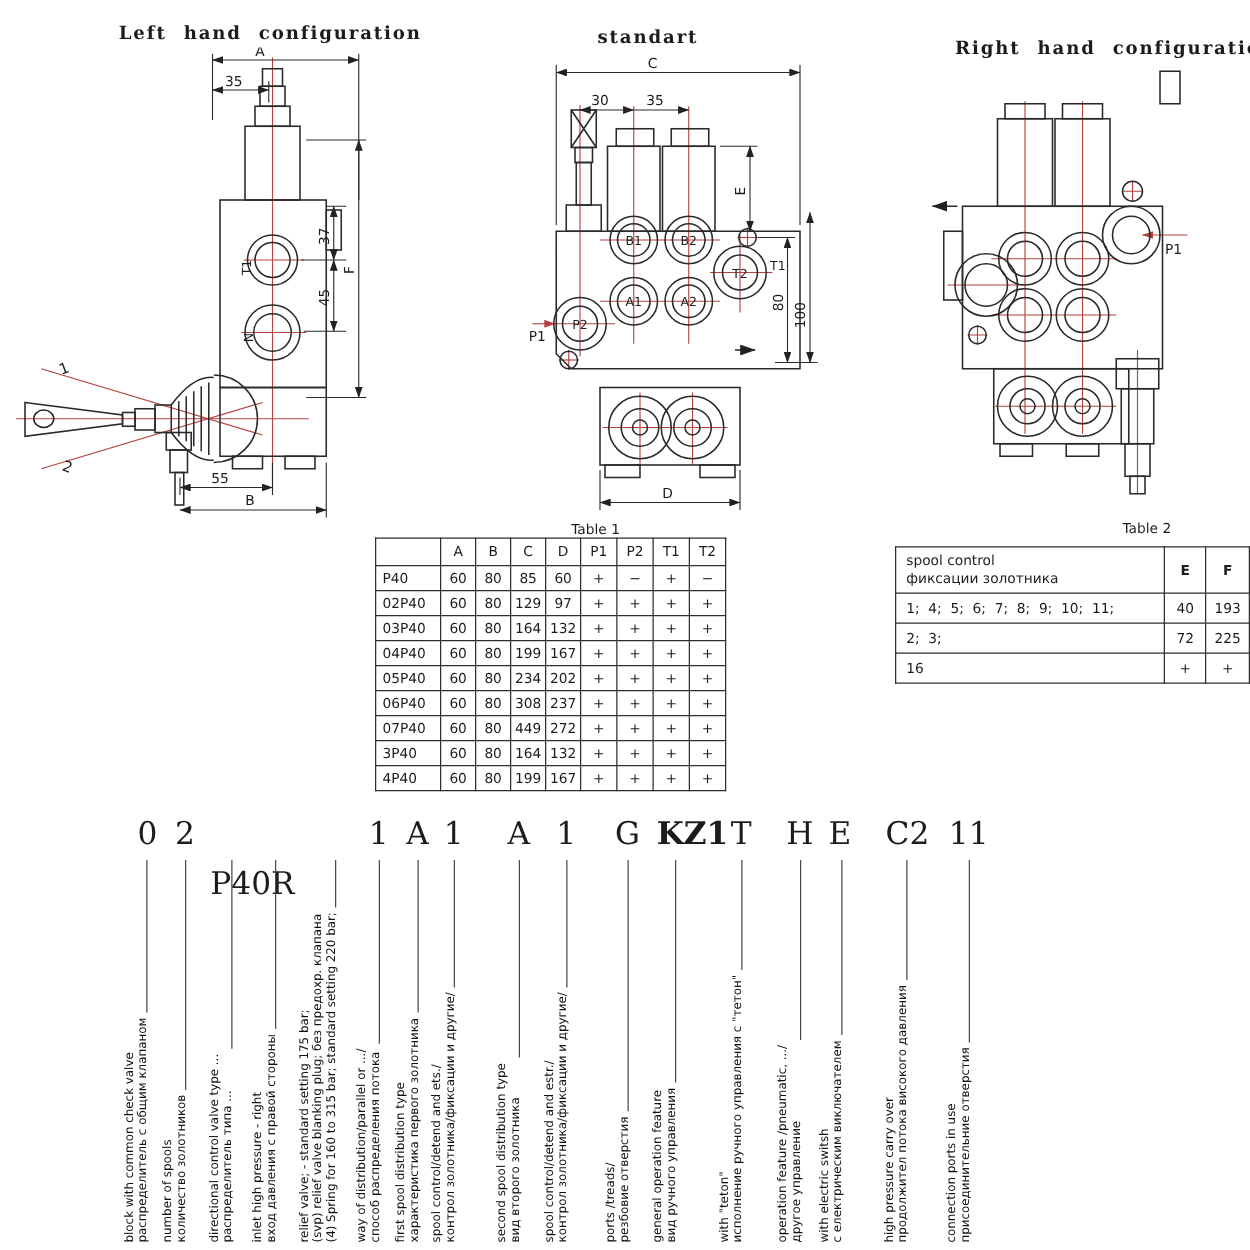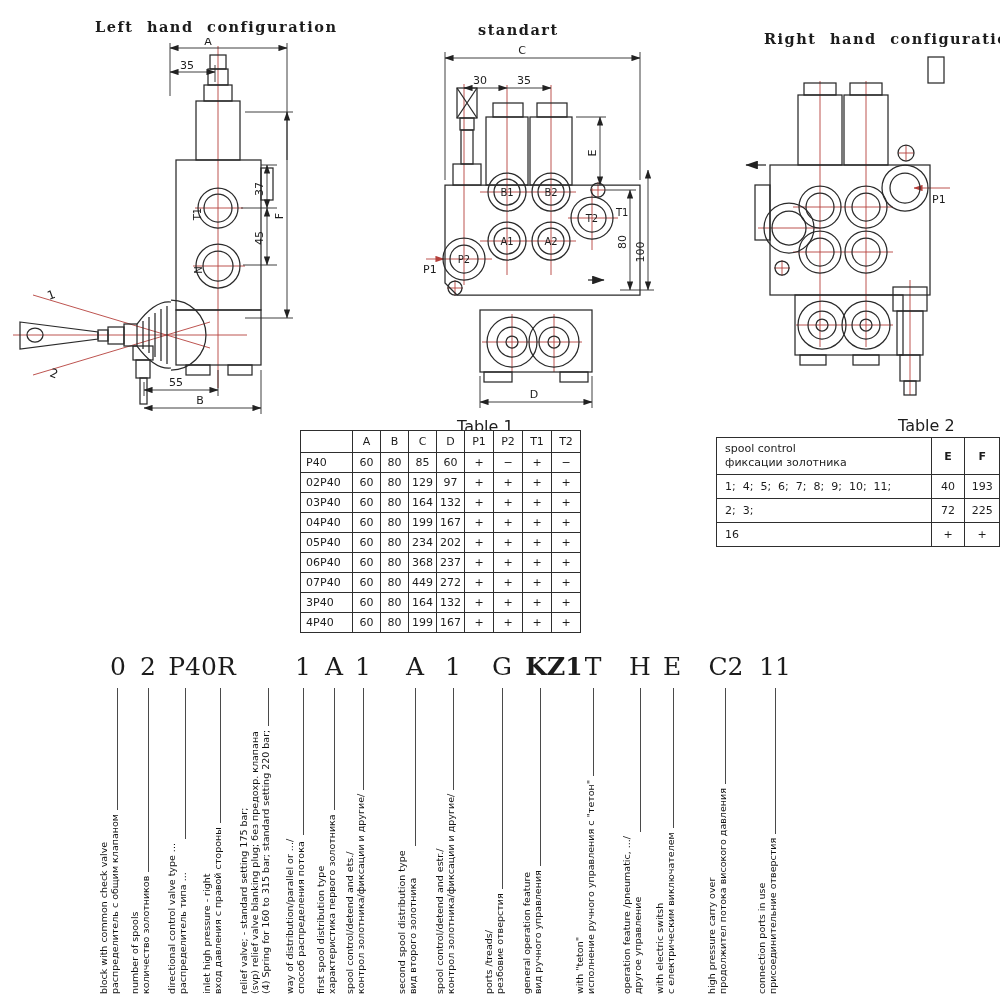--- a/index.html
+++ b/index.html
@@ -2,21 +2,21 @@
 <html><head>
 <meta charset="utf-8">
 <style>
   html,body{margin:0;padding:0;background:#fff;}
   .page{position:relative;width:1000px;height:1000px;background:#ffffff;overflow:hidden;
         font-family:"DejaVu Sans",sans-serif;color:#1c1c1c;}
   .dtitle{position:absolute;font-family:"DejaVu Serif",serif;font-weight:bold;
           font-size:14.5px;letter-spacing:1.5px;word-spacing:7px;white-space:nowrap;}
   svg{position:absolute;}
   svg text{font-family:"DejaVu Sans",sans-serif;fill:#1c1c1c;}
-  .caption{position:absolute;font-size:16px;white-space:nowrap;}
+  .caption{position:absolute;font-size:11px;white-space:nowrap;}
   table{position:absolute;border-collapse:collapse;background:#fff;}
   #t1{left:300px;top:430px;font-size:11px;}
   #t1 th,#t1 td{border:1px solid #2e2e2e;text-align:center;padding:0;height:19px;}
   #t1 th{height:21px;font-weight:normal;}
   #t1 .c0{width:46px;text-align:left;padding-left:5px;}
   #t1 .cd{width:27px;}
   #t1 .cp{width:28px;}
   #t2{left:716px;top:437px;font-size:11px;}
   #t2 th,#t2 td{border:1px solid #2e2e2e;padding:0;}
   #t2 .h0{width:207px;text-align:left;padding:4px 0 4px 8px;font-weight:normal;line-height:14px;margin-top:28px;}
@@ -333,21 +333,21 @@
           <td class="cd">202</td>
           <td class="cp">+</td>
           <td class="cp">+</td>
           <td class="cp">+</td>
           <td class="cp">+</td>
         </tr>
         <tr>
           <td class="c0">06P40</td>
           <td class="cd">60</td>
           <td class="cd">80</td>
-          <td class="cd">368</td>
+          <td class="cd">308</td>
           <td class="cd">237</td>
           <td class="cp">+</td>
           <td class="cp">+</td>
           <td class="cp">+</td>
           <td class="cp">+</td>
         </tr>
         <tr>
           <td class="c0">07P40</td>
           <td class="cd">60</td>
           <td class="cd">80</td>
@@ -410,21 +410,21 @@
           <td class="l">16</td>
           <td class="v">+</td>
           <td class="v">+</td>
         </tr>
       </tbody>
   </table>
 
   <div id="codebar">
       <span class="cc" style="left: 118px;">0</span>
       <span class="cc" style="left: 148px;">2</span>
-      <span class="cc" style="left: 202px;">P40R</span>
+      <span class="cc" style="left: 202px; margin-top: 40px;">P40R</span>
       <span class="cc" style="left: 303px;">1</span>
       <span class="cc" style="left: 334px;">A</span>
       <span class="cc" style="left: 363px;">1</span>
       <span class="cc" style="left: 415px;">A</span>
       <span class="cc" style="left: 453px;">1</span>
       <span class="cc" style="left: 502px;">G</span>
       <span class="cc" style="left: 554px; font-weight: bold;">KZ1</span>
       <span class="cc" style="left: 593px;">T</span>
       <span class="cc" style="left: 640px;">H</span>
       <span class="cc" style="left: 672px;">E</span>

